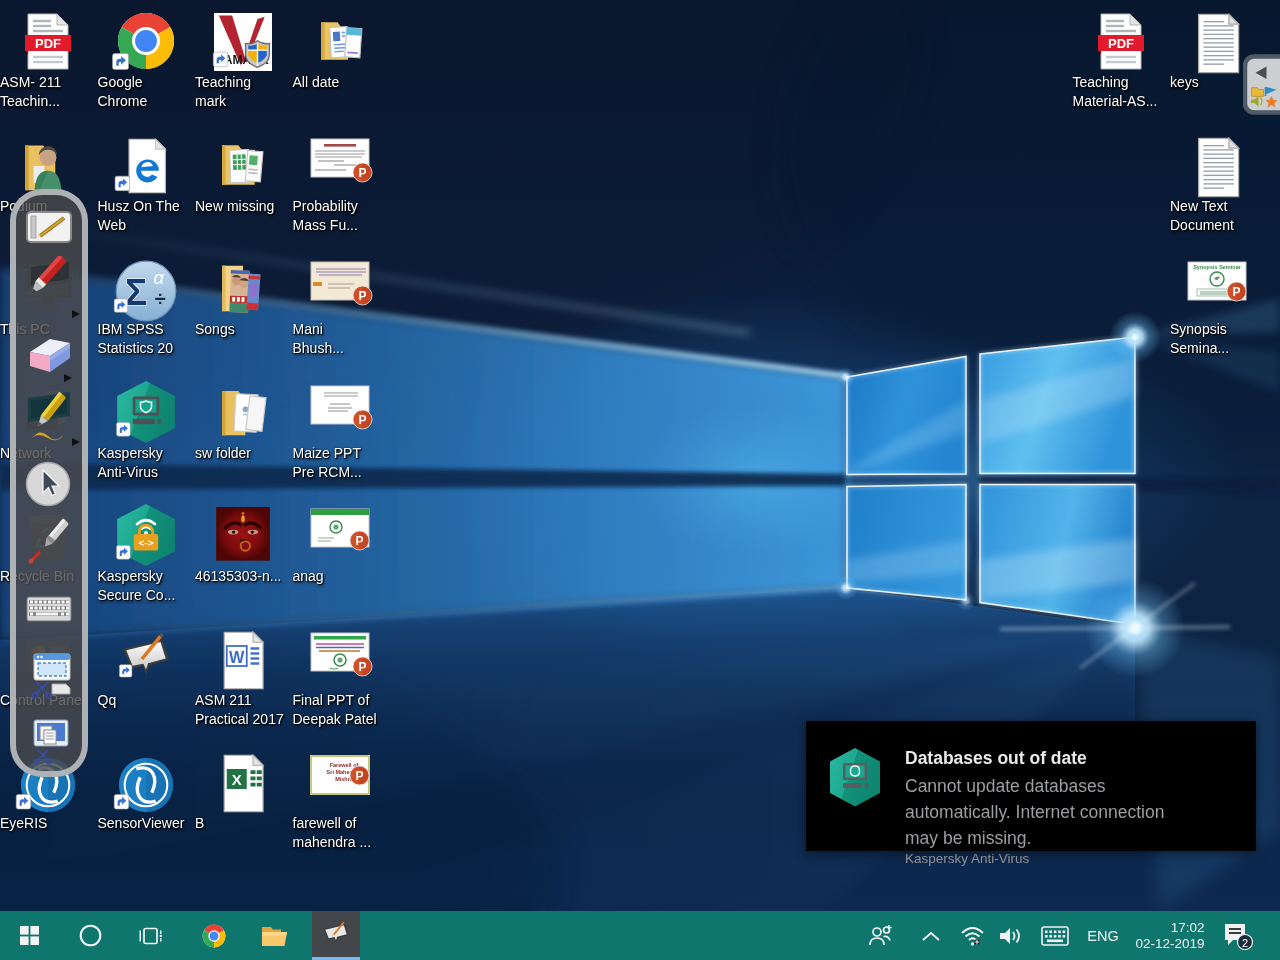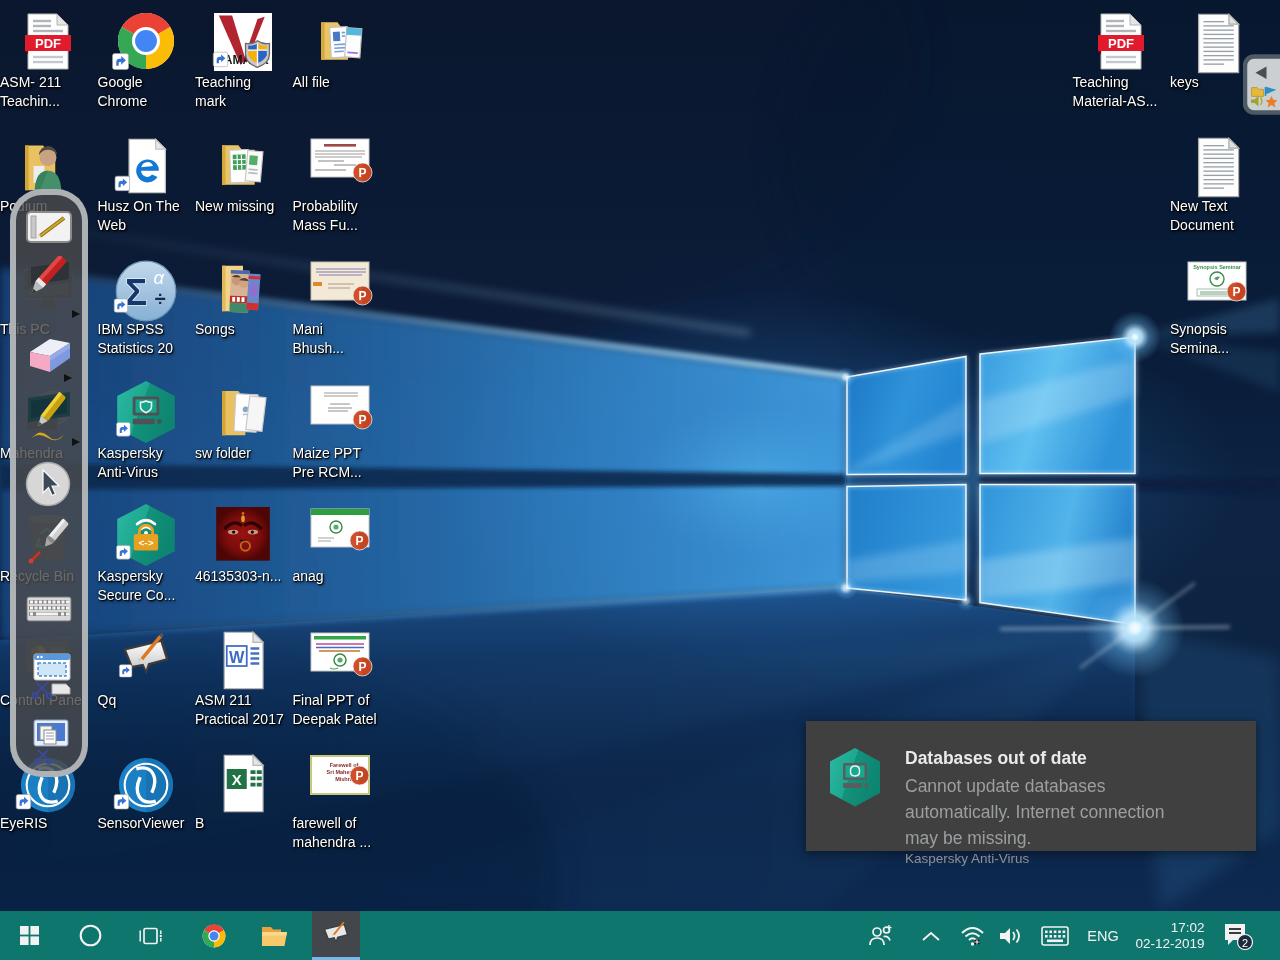--- a/index.html
+++ b/index.html
@@ -5,21 +5,21 @@
 html,body{margin:0;padding:0;width:1280px;height:960px;overflow:hidden;background:#0c1f3c;font-family:"Liberation Sans",sans-serif;}
 #desktop{position:absolute;left:0;top:0;width:1280px;height:911px;overflow:hidden;}
 #wall{position:absolute;left:0;top:0;}
 .ic{position:absolute;width:96px;text-align:left;z-index:5;}
 .ic .g{height:50px;position:relative;}
 .ic .g svg{position:absolute;left:50%;top:0;transform:translateX(-50%);}
 .lbl{margin-top:10px;font-size:14px;line-height:19px;color:#fff;text-shadow:1px 1px 1px rgba(0,0,0,.95),1px 2px 3px rgba(0,0,0,.75),0 0 2px rgba(0,0,0,.6);}
 #toolbar{position:absolute;left:10px;top:189px;width:78px;height:588px;background:rgba(73,75,77,.82);border:6px solid rgba(185,187,189,.92);border-radius:32px;box-sizing:border-box;z-index:10;}
 .tbi{position:absolute;z-index:11;}
 #sidetab{position:absolute;left:1243px;top:54px;width:45px;height:61px;z-index:10;}
-#toast{position:absolute;left:806px;top:721px;width:450px;height:130px;background:#404040;z-index:20;box-shadow:0 2px 10px rgba(0,0,0,.5);}
+#toast{position:absolute;left:806px;top:721px;width:450px;height:130px;background:#000000;z-index:20;box-shadow:0 2px 10px rgba(0,0,0,.5);}
 #taskbar{position:absolute;left:0;top:911px;width:1280px;height:56px;background:#0f766e;z-index:30;}
 .tb{position:absolute;top:0;height:49px;display:flex;align-items:center;justify-content:center;}
 </style>
 </head>
 <body>
 <div id="desktop">
 <svg id="wall" width="1280" height="911" viewBox="0 0 1280 911">
 <defs>
 <linearGradient id="bgv" x1="0" y1="0" x2="0" y2="1">
 <stop offset="0" stop-color="#0a1830"></stop>
@@ -230,21 +230,21 @@
               <line x1="18" y1="33" x2="26" y2="33"></line>
             </g>
           </g>
           <g transform="rotate(4 34 26)">
             <rect x="28" y="13" width="13" height="25" fill="#fdfdfd" stroke="#c0c0c0"></rect>
             <rect x="28" y="13" width="13" height="6" fill="#56b8d8"></rect>
             <line x1="30" y1="34" x2="39" y2="34" stroke="#9a7ad0" stroke-width="1.5"></line>
           </g>
         </svg>
 </div>
-      <div class="lbl">All file</div>
+      <div class="lbl">All date</div>
     </div>
 <div class="ic" style="left:0px;top:137px">
       <div class="g">
 <svg width="58" height="58" viewBox="0 0 48 48" style="overflow:visible">
           <polygon points="5,7 20,7 23,11 30,11 30,44 5,44" fill="#e9c160"></polygon>
           <polygon points="5,7 8,7 8,44 5,44" fill="#d2a536"></polygon>
           <rect x="12" y="24" width="9" height="14" fill="#ececec"></rect>
           <circle cx="24" cy="17" r="7" fill="#c9a183"></circle>
           <path d="M16.5 15 a7.5 7.5 0 0 1 15 0 q-3 -4.5 -7.5 -4.5 t-7.5 4.5 Z" fill="#4e4a42"></path>
           <path d="M13 44 q1 -16 11 -16 t11 16 Z" fill="#45906a"></path>
@@ -402,21 +402,21 @@
       <div class="lbl">Mani<br>Bhush...</div>
     </div>
 <div class="ic" style="left:0px;top:384px">
       <div class="g">
 <svg width="58" height="58" viewBox="0 0 48 48">
           <circle cx="28" cy="20" r="14" fill="#3a5a6a" stroke="#54747f"></circle>
           <path d="M14 20 h28 M28 6 v28 M18 10 q10 6 20 0 M18 30 q10 -6 20 0" stroke="#54747f" fill="none"></path>
           <rect x="6" y="22" width="26" height="16" fill="#1d2b3a" stroke="#3c4a58"></rect>
         </svg>
 </div>
-      <div class="lbl">Mahendra</div>
+      <div class="lbl">Network</div>
     </div>
 <div class="ic" style="left:97.5px;top:384px">
       <div class="g">
 <svg width="62" height="62" viewBox="0 0 56 56" style="overflow:visible;margin-top:-4px">
           <defs>
             <linearGradient id="kav" x1="0" y1="0" x2="1" y2=".4">
               <stop offset="0" stop-color="#2cb9a2"></stop>
               <stop offset=".5" stop-color="#1da78f"></stop>
               <stop offset=".5" stop-color="#13927b"></stop>
               <stop offset="1" stop-color="#0e8570"></stop>

